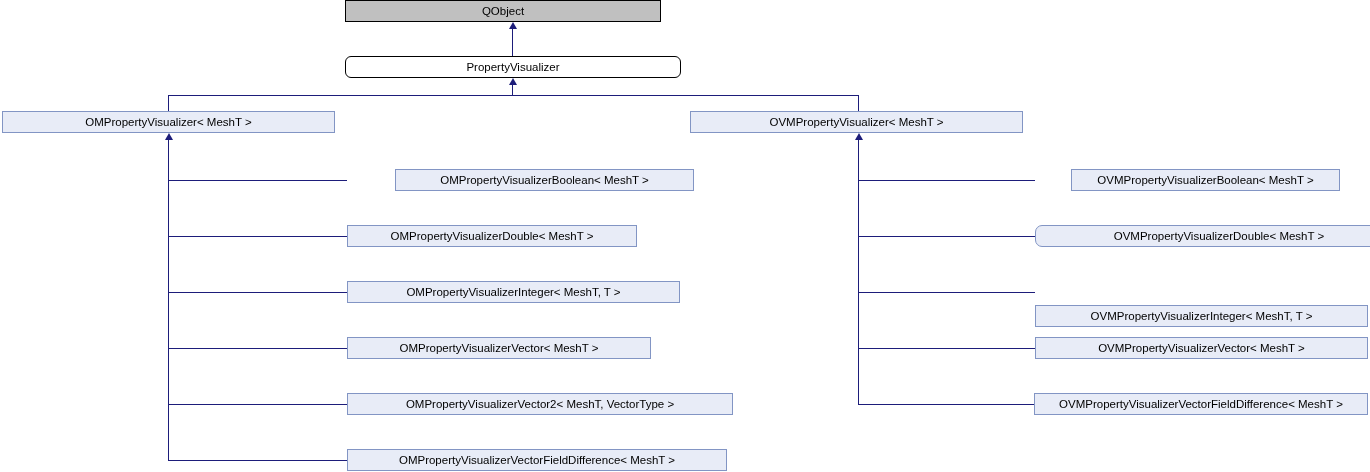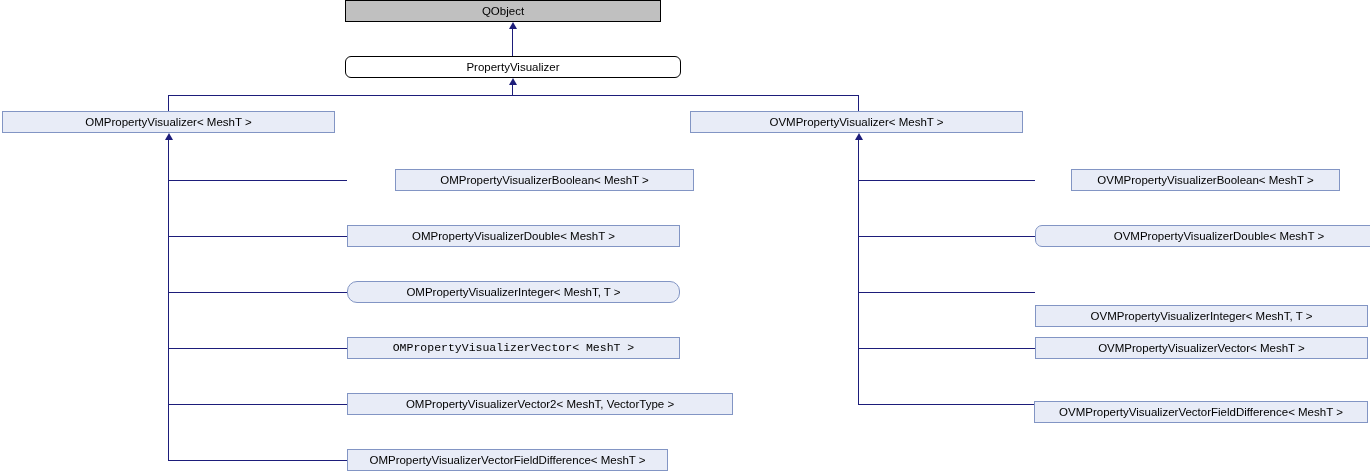--- a/index.html
+++ b/index.html
@@ -94,41 +94,41 @@
 
   <div class="edge v" style="left:858px; top:140px; height:264px;"></div>
   <div class="arrow-up" style="left:855px; top:133px;"></div>
 
   <div class="edge h" style="left:168px; top:180px; width:179px;"></div>
   <div class="node derived" style="left:347px; top:169px; width:299px;margin-left:48px;">
     <span>OMPropertyVisualizerBoolean&lt; MeshT &gt;</span>
   </div>
 
   <div class="edge h" style="left:168px; top:236px; width:179px;"></div>
-  <div class="node derived" style="left:347px; top:225px; width:333px;">
+  <div class="node derived" style="left:347px; top:225px; width:290px;">
     <span>OMPropertyVisualizerDouble&lt; MeshT &gt;</span>
   </div>
 
   <div class="edge h" style="left:168px; top:292px; width:179px;"></div>
-  <div class="node derived" style="left:347px; top:281px; width:333px;border-radius:10px;">
+  <div class="node derived" style="left:347px; top:281px; width:333px;">
     <span>OMPropertyVisualizerInteger&lt; MeshT, T &gt;</span>
   </div>
 
   <div class="edge h" style="left:168px; top:348px; width:179px;"></div>
-  <div class="node derived" style="left:347px; top:337px; width:333px;font-family:Liberation Mono, monospace;">
+  <div class="node derived" style="left:347px; top:337px; width:304px;">
     <span>OMPropertyVisualizerVector&lt; MeshT &gt;</span>
   </div>
 
   <div class="edge h" style="left:168px; top:404px; width:179px;"></div>
   <div class="node derived" style="left:347px; top:393px; width:386px;">
     <span>OMPropertyVisualizerVector2&lt; MeshT, VectorType &gt;</span>
   </div>
 
   <div class="edge h" style="left:168px; top:460px; width:179px;"></div>
-  <div class="node derived" style="left:347px; top:449px; width:321px;">
+  <div class="node derived" style="left:347px; top:449px; width:380px;">
     <span>OMPropertyVisualizerVectorFieldDifference&lt; MeshT &gt;</span>
   </div>
 
   <div class="edge h" style="left:858px; top:180px; width:177px;"></div>
   <div class="node derived" style="left:1035px; top:169px; width:269px;margin-left:36px;">
     <span>OVMPropertyVisualizerBoolean&lt; MeshT &gt;</span>
   </div>
 
   <div class="edge h" style="left:858px; top:236px; width:177px;"></div>
   <div class="node derived" style="left:1035px; top:225px; width:368px;border-radius:7px;">
@@ -139,17 +139,17 @@
   <div class="node derived" style="left:1035px; top:281px; width:333px;margin-top:24px;">
     <span>OVMPropertyVisualizerInteger&lt; MeshT, T &gt;</span>
   </div>
 
   <div class="edge h" style="left:858px; top:348px; width:177px;"></div>
   <div class="node derived" style="left:1035px; top:337px; width:333px;text-align:center;">
     <span>OVMPropertyVisualizerVector&lt; MeshT &gt;</span>
   </div>
 
   <div class="edge h" style="left:858px; top:404px; width:176px;"></div>
-  <div class="node derived" style="left:1034px; top:393px; width:334px;margin-top:8px;">
+  <div class="node derived" style="left:1034px; top:393px; width:334px;">
     <span>OVMPropertyVisualizerVectorFieldDifference&lt; MeshT &gt;</span>
   </div>
 
 </div>
 
 </body></html>

